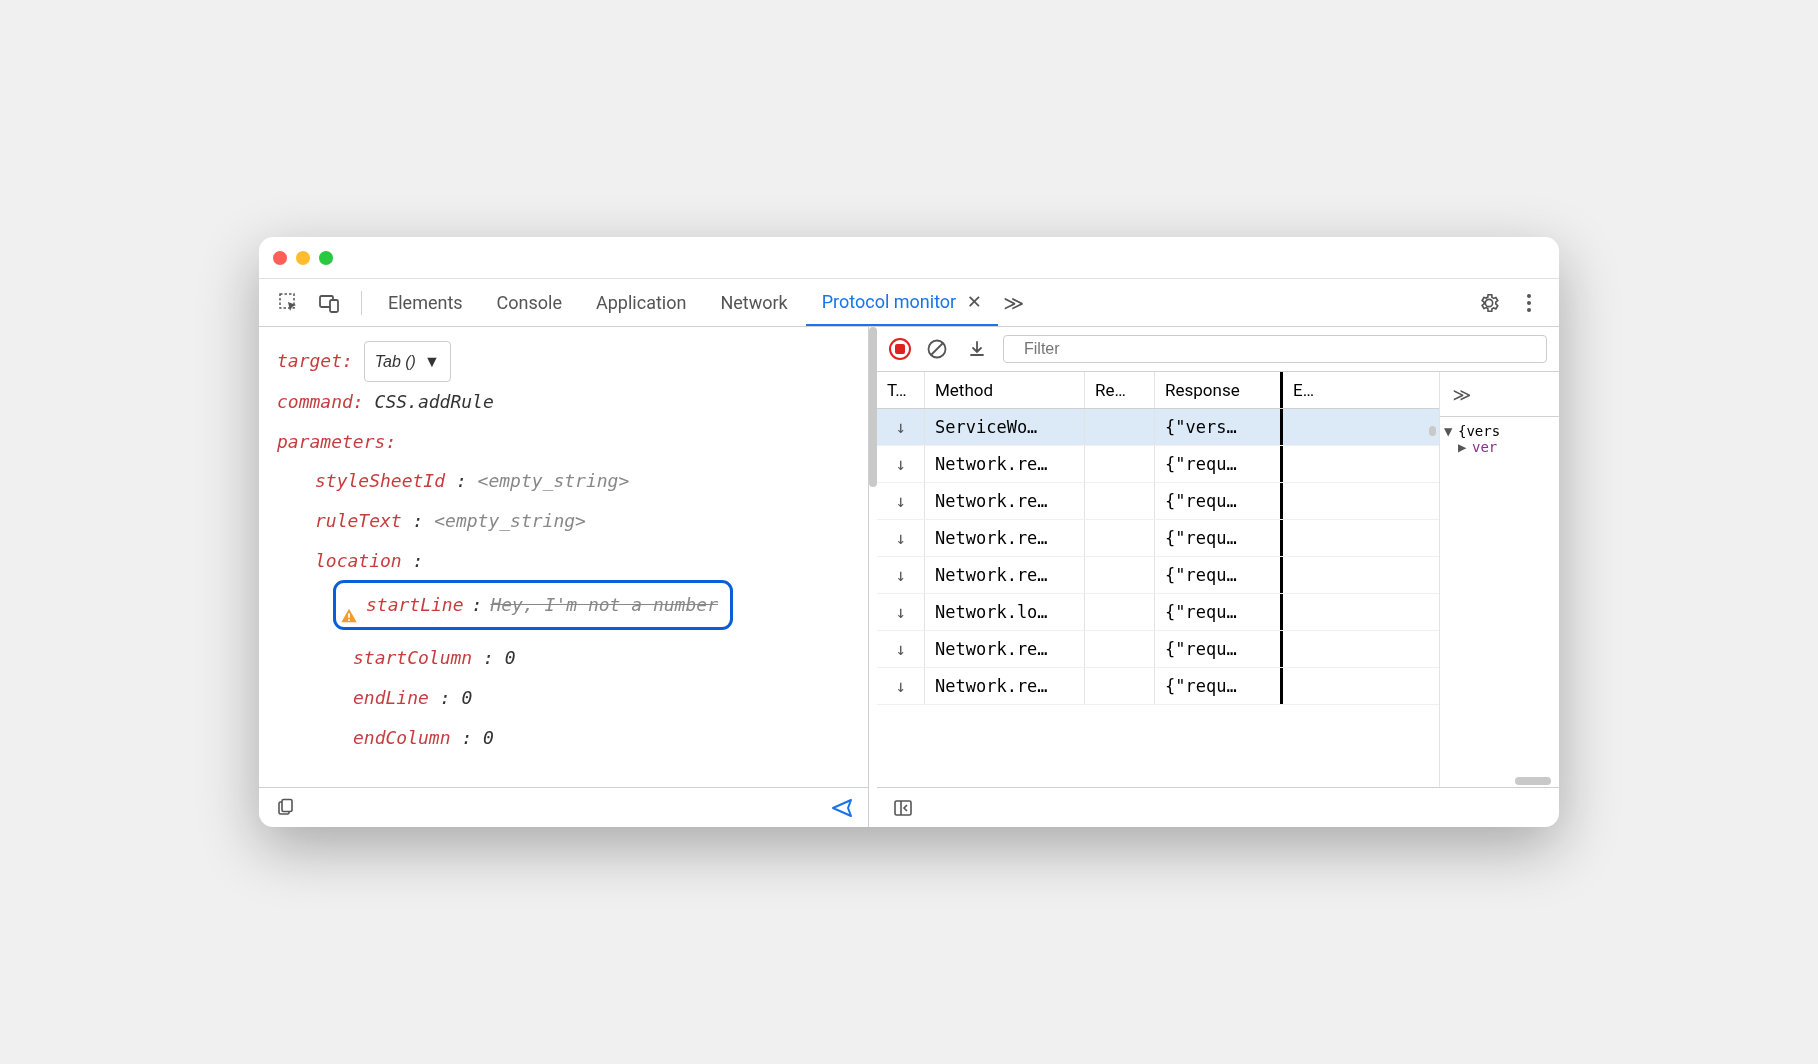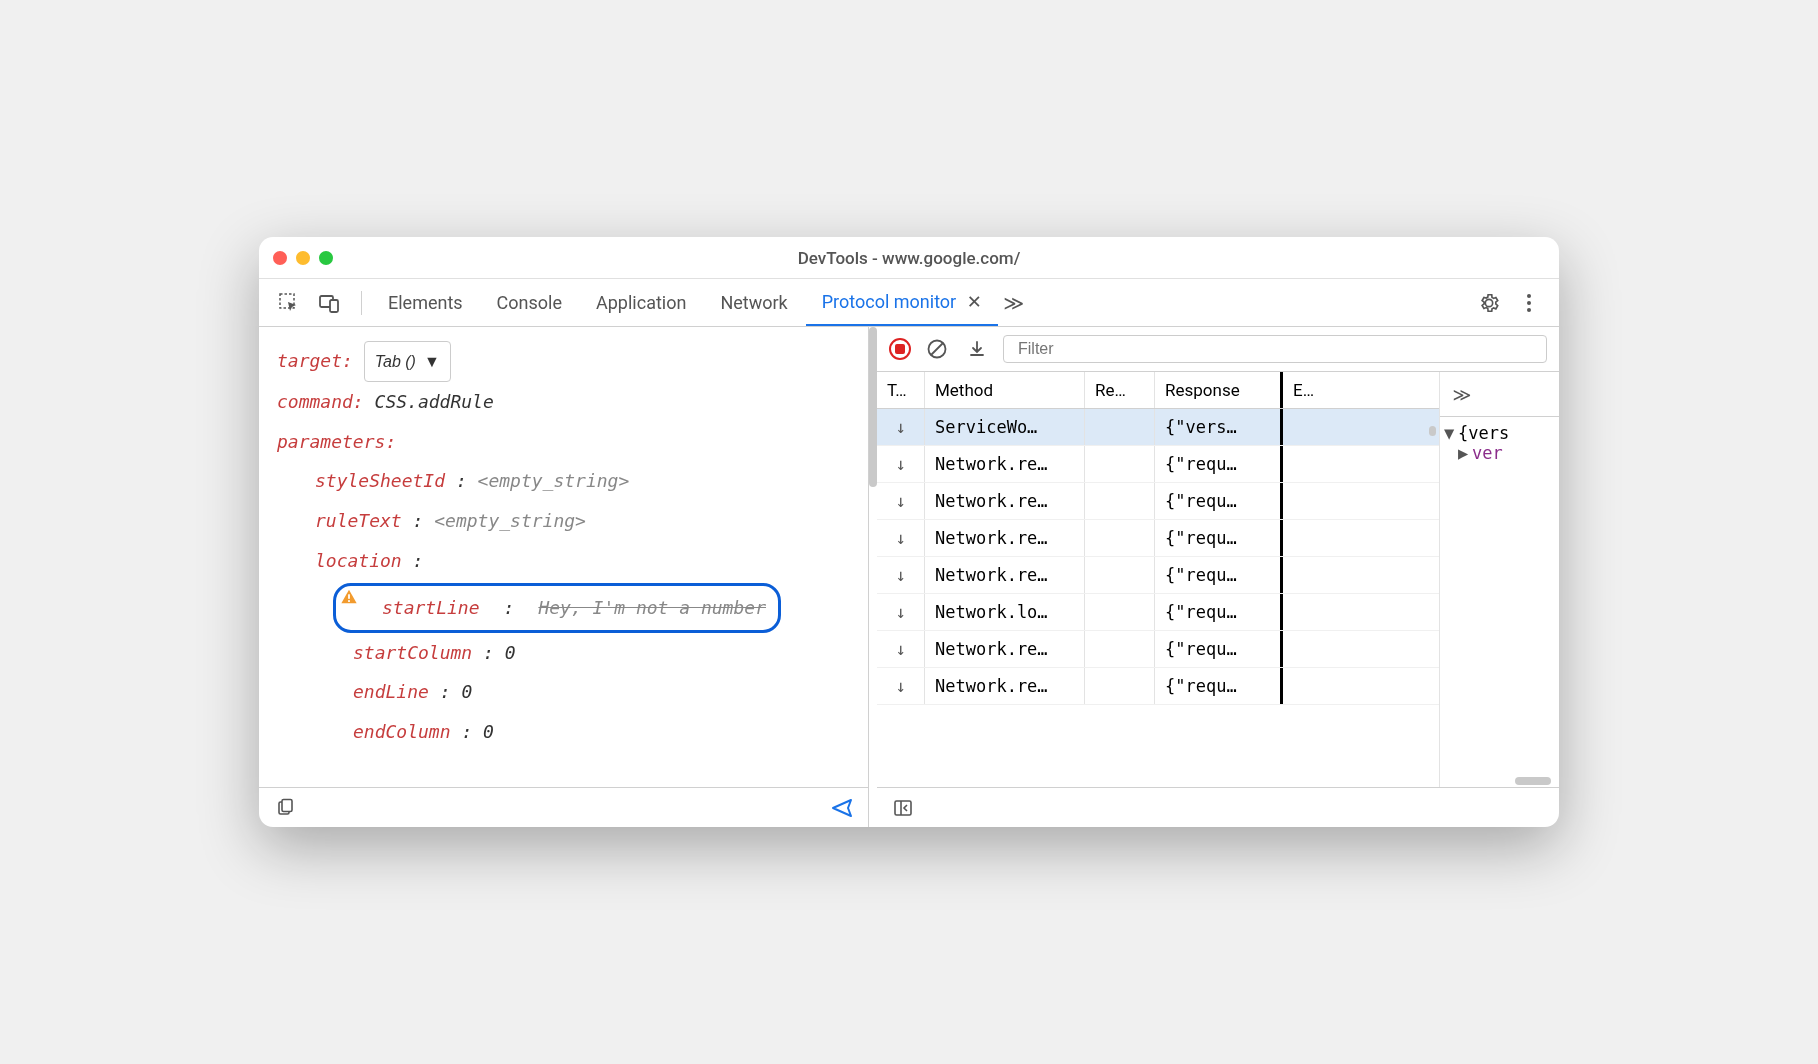--- a/index.html
+++ b/index.html
@@ -58,55 +58,55 @@
 
 .editor { flex: 1; overflow: auto; padding: 14px 18px; font-family: ui-monospace, Menlo, Consolas, monospace; font-size: 18px; line-height: 2.2; font-style: italic; }
 .kw { color: #c63d3d; }
 .val { color: #333; }
 .ph { color: #888; }
 .select-box { display: inline-flex; align-items: center; gap: 8px; border: 1px solid #ccc; border-radius: 4px; padding: 2px 10px; font-family: -apple-system, sans-serif; font-size: 16px; color: #333; }
 .indent1 { padding-left: 38px; }
 .indent2 { padding-left: 76px; }
 
 .error-line {
-  display: inline-flex; align-items: flex-start; gap: 24px;
-  border: 3.5px solid #0b5ed7; border-radius: 18px;
+  display: inline-flex; align-items: flex-end; gap: 8px;
+  border: 3.5px solid #0b5ed7; border-radius: 11px;
   padding: 2px 12px 2px 4px; margin-left: 56px;
 }
 .warn-icon { width: 18px; height: 18px; }
 .strike { text-decoration: line-through; color: #888; }
 
 .footer { height: 40px; border-top: 1px solid #d0d0d0; display: flex; align-items: center; padding: 0 12px; gap: 12px; }
 .footer .send { margin-left: auto; color: #1a73e8; }
 
 .right-scroll-fake { position: absolute; left: 0; top: 0; width: 8px; height: 160px; background: #c9c9c9; border-radius: 4px; }
 .right-top { display: flex; align-items: center; gap: 12px; padding: 8px 12px; border-bottom: 1px solid #d0d0d0; margin-left: 8px;}
 .rec-btn { width: 22px; height: 22px; border: 2px solid #d22; border-radius: 50%; display: flex; align-items:center; justify-content:center;}
 .rec-btn::after { content:''; width:10px; height:10px; background:#d22; border-radius:2px;}
 .clear-btn { color: #555; }
-.filter-input { flex:1; border: 1px solid #ccc; border-radius: 4px; padding: 4px 14px; font-size: 16px; outline:none;}
+.filter-input { flex:1; border: 1px solid #ccc; border-radius: 4px; padding: 4px 20px; font-size: 16px; outline:none;}
 
 .table-wrap { display: flex; flex: 1; margin-left: 8px; overflow: hidden; }
 .grid { flex: 1; display: flex; flex-direction: column; overflow: hidden; }
 .hdr { display: flex; border-bottom: 1px solid #d0d0d0; }
 .hdr div, .row div { padding: 8px 10px; font-size: 17px; white-space: nowrap; overflow: hidden; text-overflow: ellipsis; text-align: left; }
 .c-type { width: 48px; flex-shrink: 0; border-right: 1px solid #e3e3e3; text-align:center; }
 .c-method { width: 160px; flex-shrink: 0; border-right: 1px solid #e3e3e3; }
 .c-req { width: 70px; flex-shrink: 0; border-right: 1px solid #e3e3e3; }
 .c-resp { width: 128px; flex-shrink: 0; border-right: 3px solid #000000; }
 .c-e { width: 40px; flex-shrink: 0; }
 .body { flex:1; overflow:hidden; }
 .row { display: flex; border-bottom: 1px solid #f0f0f0; font-family: ui-monospace, Menlo, monospace; font-size: 17px; }
 .row.sel { background: #dce9f7; }
 .row .c-type { display:flex; align-items:center; justify-content:center; color:#555;}
 
 .detail-col { width: 120px; background:#fff; display:flex; flex-direction:column; border-left:1px solid #e3e3e3;}
 .detail-hdr { display:flex; align-items:center; padding: 8px; border-bottom:1px solid #d0d0d0;}
 .chev { color:#555; margin-right: 6px; }
-.detail-body { flex:1; font-family: ui-monospace, Menlo, monospace; font-size: 17px; padding: 6px 4px; overflow:hidden;}
+.detail-body { flex:1; font-family: ui-monospace, Menlo, monospace; font-size: 14px; padding: 6px 4px; overflow:hidden;}
 .tree-line { white-space: nowrap; }
 .tri { color:#555; display:inline-block; width:14px; }
 .prop-key { color: #8b2d8b; }
 
 .right-footer { height: 40px; border-top: 1px solid #d0d0d0; display:flex; align-items:center; padding: 0 12px; margin-left:8px;}
 .right-scroll-h { height:8px; background:transparent; position:relative; margin:0 8px 2px 8px;}
 .right-scroll-h::after { content:''; position:absolute; right:0; width:36px; height:8px; background:#c9c9c9; border-radius:4px;}
 .col-scroll-v { position:absolute; right:3px; top:54px; width:7px; height:10px; background:#c9c9c9; border-radius:4px;}
 .mono { font-family: ui-monospace, Menlo, Consolas, monospace;}
 </style>
@@ -114,21 +114,20 @@
 <body>
 
 <div class="window">
 
   <div class="titlebar">
     <div class="traffic-lights">
       <div class="tl red"></div>
       <div class="tl yellow"></div>
       <div class="tl green"></div>
     </div>
-    <div class="title">DevTools - www.google.com/</div>
   </div>
 
   <div class="tabbar">
     <div class="tabbar-icons">
       <div class="tool-btn">
         <svg width="22" height="22" viewBox="0 0 22 22">
             <rect x="2" y="2" width="14" height="14" fill="none" stroke="#555" stroke-width="1.5" stroke-dasharray="2.5 2"></rect>
             <path d="M10 10 L18 13 L14 15 L12 19 Z" fill="#555"></path>
           </svg>
       </div>

